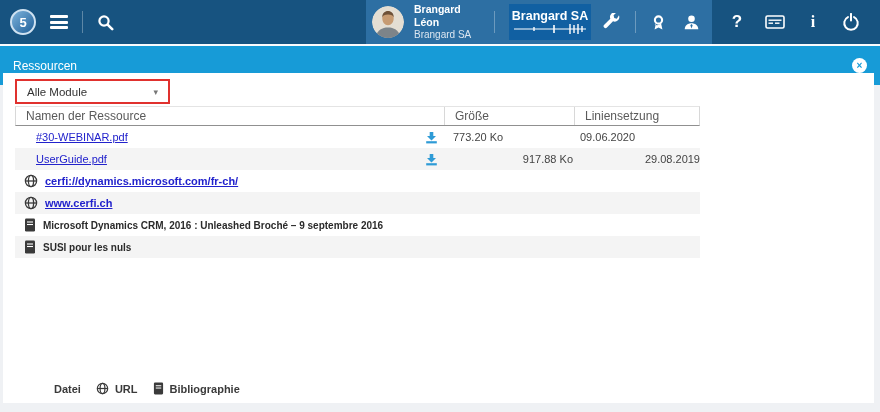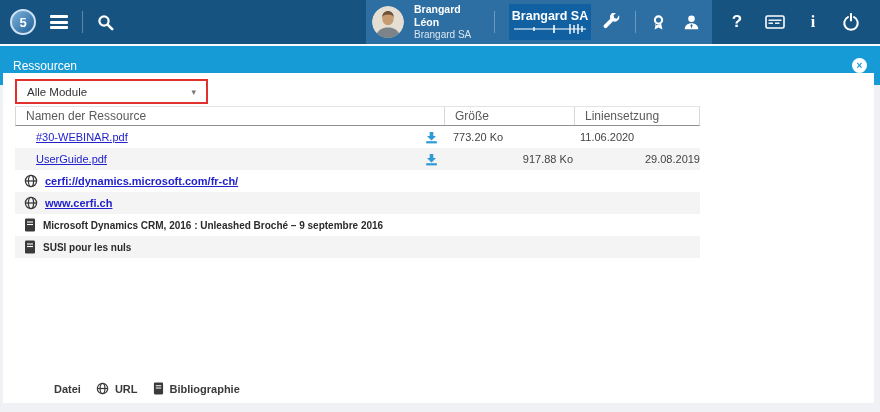--- a/index.html
+++ b/index.html
@@ -38,21 +38,21 @@
               border-top:2px solid #fafbfd; display:flex; align-items:center; justify-content:space-between;
               padding:0 13px; }
   .titlebar .t-label { color:#fff; font-size:12px; }
   .close-btn { width:15px; height:15px; border-radius:50%; background:#fff; color:#179BD7;
                font-size:10px; font-weight:bold; line-height:15px; text-align:center; cursor:pointer; }
 
   
   .panel { position:absolute; top:73px; left:3px; right:6px; bottom:9px; background:#fff; }
 
   
-  .dropdown { position:absolute; left:12px; top:6px; width:193px; height:25px;
+  .dropdown { position:absolute; left:12px; top:6px; width:155px; height:25px;
               border:2px solid #E0312E; display:flex; align-items:center; cursor:pointer;
               padding:0 10px; background:#fff; }
   .dropdown .dd-value { font-size:11.5px; color:#333; flex:1; }
   .dropdown .dd-caret { font-size:9px; color:#777; }
 
   
   .grid { position:absolute; left:12px; top:33px; width:685px; }
   .g-header { display:grid; grid-template-columns:428px 130px 127px; height:20px;
               border-top:1px solid #e4e4e4; border-bottom:1px solid #909090;
               border-left:1px solid #d8d8d8; border-right:1px solid #d8d8d8; }
@@ -193,21 +193,21 @@
         <div class="cell-name">
           <a class="file-link" href="#">#30-WEBINAR.pdf</a>
           <span class="dl-btn">
             <svg width="13" height="13" viewBox="0 0 13 13">
                 <polygon points="4.7,1 8.3,1 8.3,5 11,5 6.5,9.6 2,5 4.7,5" fill="#2E9BD6"></polygon>
                 <rect x="1.2" y="10.2" width="10.6" height="2.2" fill="#2E9BD6"></rect>
               </svg>
           </span>
         </div>
         <div class="cell-size">773.20 Ko</div>
-        <div class="cell-date">11.06.2020</div>
+        <div class="cell-date">09.06.2020</div>
       </div>
 
       <div class="g-row alt">
         <div class="cell-name">
           <a class="file-link" href="#">UserGuide.pdf</a>
           <span class="dl-btn">
             <svg width="13" height="13" viewBox="0 0 13 13">
                 <polygon points="4.7,1 8.3,1 8.3,5 11,5 6.5,9.6 2,5 4.7,5" fill="#2E9BD6"></polygon>
                 <rect x="1.2" y="10.2" width="10.6" height="2.2" fill="#2E9BD6"></rect>
               </svg>

